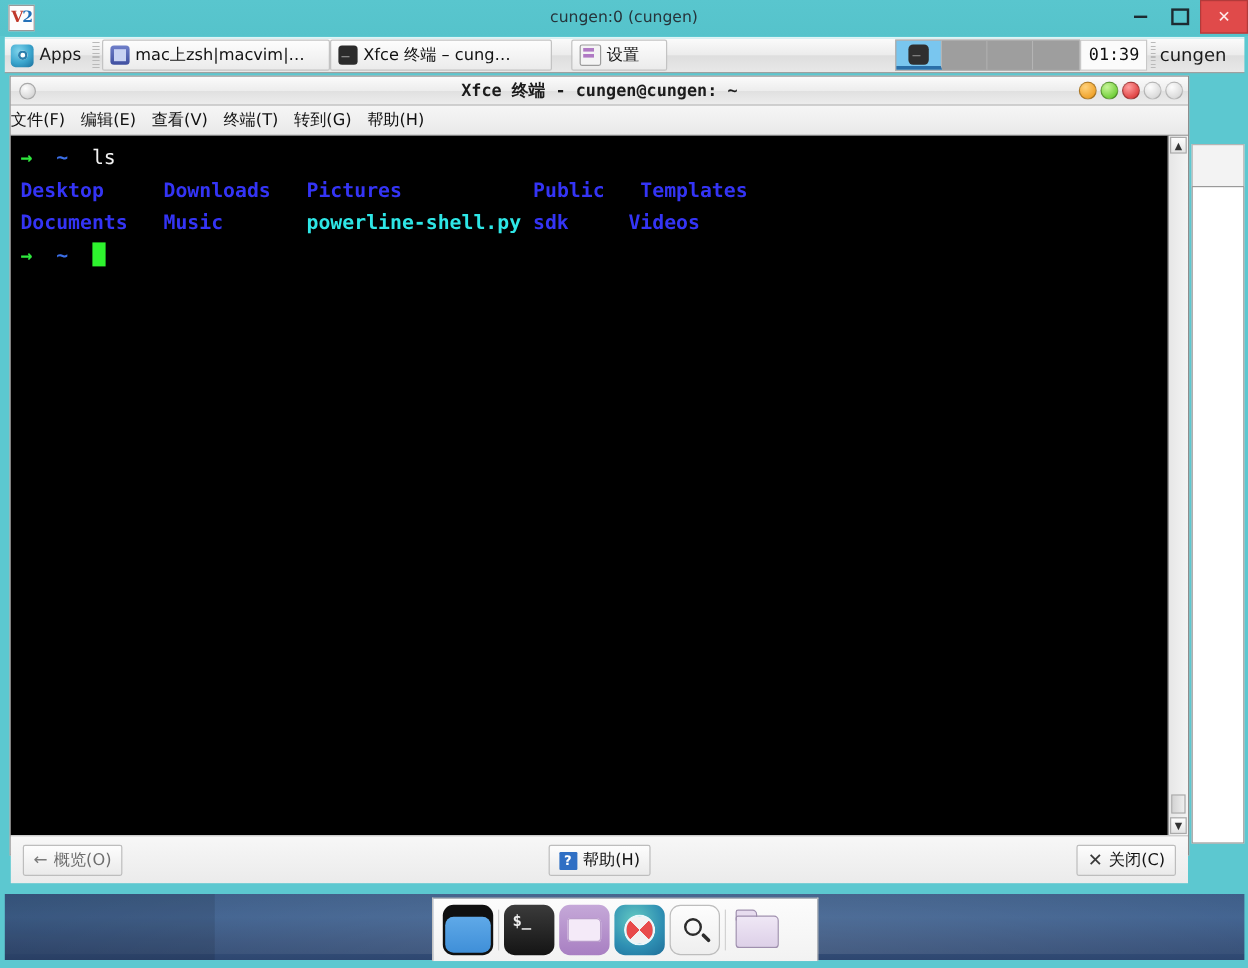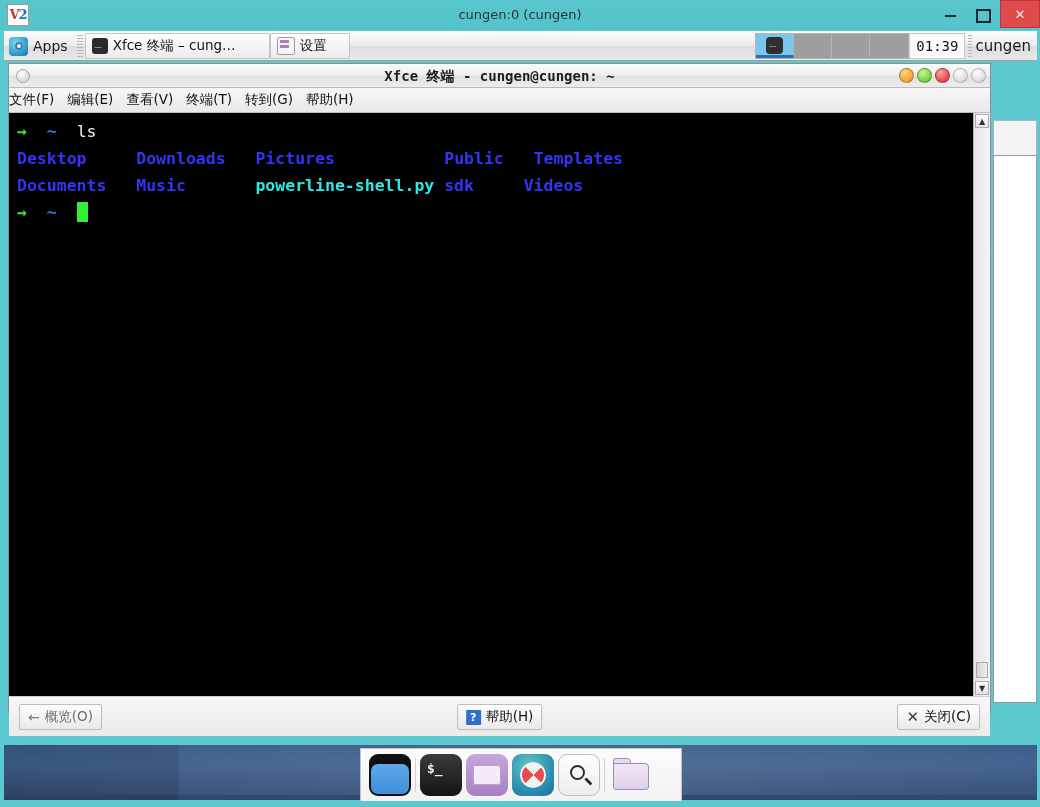--- a/index.html
+++ b/index.html
@@ -82,21 +82,21 @@
   .task-btn {
     display: flex; align-items: center; gap: 5px;
     height: 26px; padding: 0 6px; box-sizing: border-box;
     border: 1px solid #c3c3c3; border-radius: 2px;
     background: linear-gradient(to bottom,#fdfdfd,#ebebeb);
     font-size: 13.5px; color: #121212; white-space: nowrap;
     overflow: hidden;
   }
   .task-btn.wide1 { width: 190px; }
   .task-btn.wide2 { width: 185px; }
-  .task-btn.wide3 { width: 80px; }
+  .task-btn.wide3 { width: 80px; margin-left: 16px; }
   .ticon { width: 16px; height: 16px; flex: 0 0 16px; border-radius: 3px; }
   .ticon.vim { background: linear-gradient(to bottom,#6f7fc9,#3f4fa0);
                position: relative; }
   .ticon.vim::after { content:""; position:absolute; left:3px; top:3px; width:10px;height:10px;
                background:#c8d2f3; }
   .ticon.term { background: #2b2b2b; border-radius: 3px; position: relative; }
   .ticon.term::after { content:"_"; position:absolute; left:3px; top:-3px; color:#eee; font-size:11px;
                font-family:"DejaVu Sans Mono", monospace; }
   .ticon.settings { background: #f4f4f4; border:1px solid #9c9c9c; border-radius:2px; position:relative;}
   .ticon.settings::after{content:""; position:absolute; left:2px; top:2px; width:9px;height:3px;
@@ -116,21 +116,21 @@
         font-family:"DejaVu Sans Mono", monospace;}
 
   .clock {
     height: 26px; line-height: 24px; padding: 0 6px;
     border: 1px solid #c8c8c8; box-sizing: border-box; background: #fbfbfb;
     font-family: "DejaVu Sans Mono", "Liberation Mono", monospace;
     font-size: 14px; color: #111;
   }
   .panel-sep2 { width: 4px; height: 22px; margin: 0 3px;
     background: repeating-linear-gradient(to bottom, #b9b9b9 0 1px, transparent 1px 3px); }
-  .username { font-size: 15px; color: #1a1a1a; padding-right: 6px; }
+  .username { font-size: 15px; color: #1a1a1a; padding-right: 15px; }
 
   
   .bg-window {
     position: absolute; left: 993px; top: 155px; width: 44px; height: 548px;
     background: #ffffff; border: 1px solid #9a9a9a; box-sizing: border-box;
   }
   .bg-window-top {
     position: absolute; left: 993px; top: 120px; width: 44px; height: 36px;
     background: #f3f3f3; border: 1px solid #b5b5b5; box-sizing: border-box;
   }
@@ -304,20 +304,24 @@
 
     <div class="panel">
 
       <div class="apps-btn">
         <div class="apps-icon"></div>
         <div class="apps-label">Apps</div>
       </div>
 
       <div class="panel-sep"></div>
 
+      <div class="task-btn wide1">
+        <span class="ticon vim"></span>
+        <span>mac上zsh|macvim|…</span>
+      </div>
 
       <div class="task-btn wide2">
         <span class="ticon term"></span>
         <span>Xfce 终端 – cung…</span>
       </div>
 
       <div class="task-btn wide3">
         <span class="ticon settings"></span>
         <span>设置</span>
       </div>

